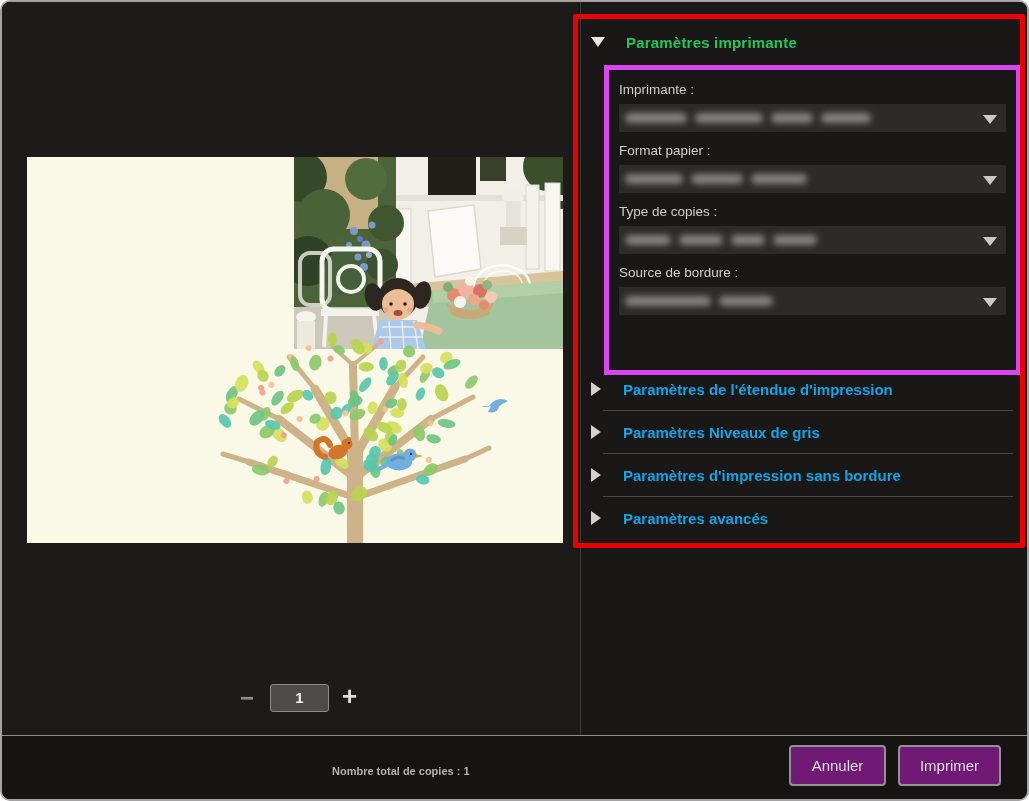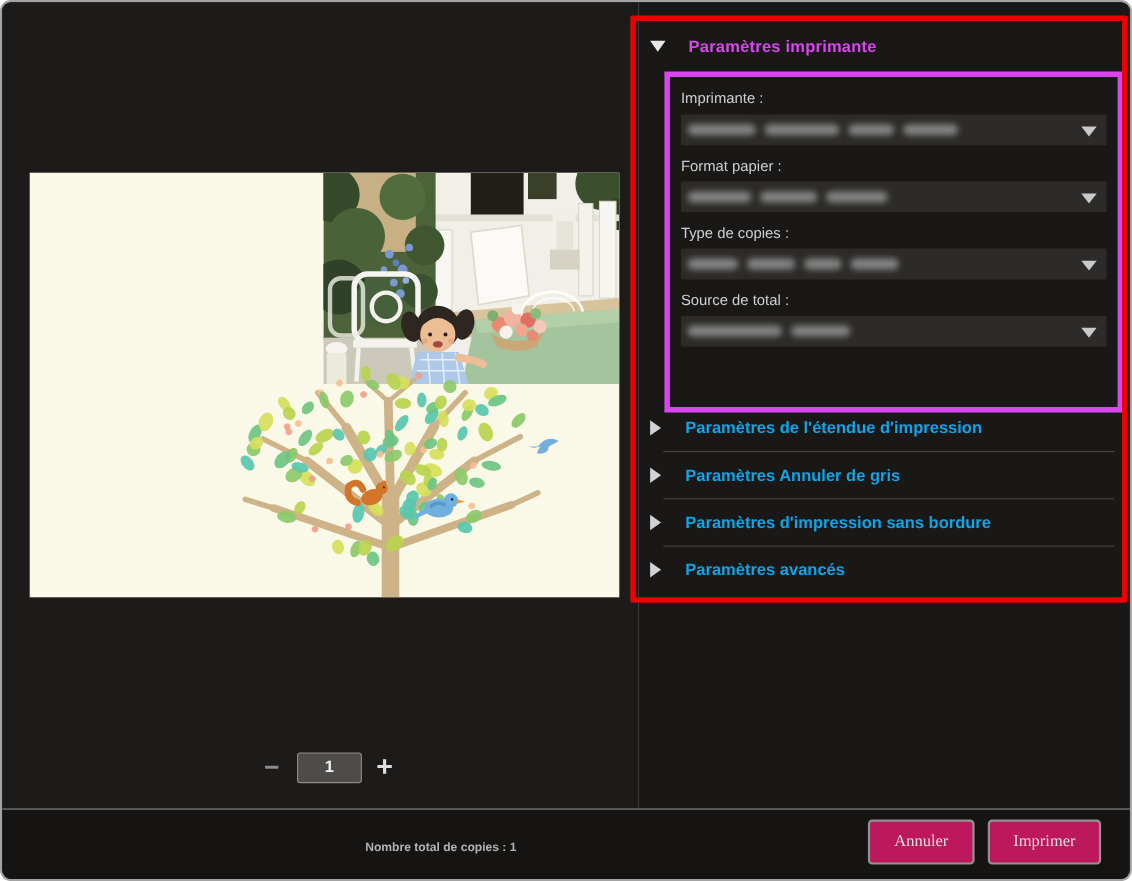--- a/index.html
+++ b/index.html
@@ -24,21 +24,21 @@
     background:#4e4c4a; border:1px solid #8e8c8a; border-radius:3px; color:#f2f2f2;
     font-size:15px; font-weight:bold; text-align:center; line-height:26px;}
   
   .settings{position:absolute; left:578px; top:0; width:451px; height:733px; background:#191817;
     border-left:1px solid #3c3a38; box-sizing:border-box;}
   .acc-header{position:absolute; left:10px; top:28px; height:24px; display:flex; align-items:center; cursor:pointer;}
   .tri-down{width:0; height:0; border-left:7px solid transparent; border-right:7px solid transparent;
     border-top:10px solid #e8e8e8; margin-right:21px;}
   .tri-right{width:0; height:0; border-top:7px solid transparent; border-bottom:7px solid transparent;
     border-left:10px solid #d2d2d2; margin-right:22px;}
-  .acc-title{color:#d946ef; font-size:15px; font-weight:bold; letter-spacing:.2px;}
+  .acc-title{color:#22c55e; font-size:15px; font-weight:bold; letter-spacing:.2px;}
   .group-box{position:absolute; left:23px; top:63px; width:387px; height:280px;
     border:5px solid #d946ef; padding:8px 10px 12px 10px;}
   .field-label{color:#cfcfcf; font-size:13.5px; margin:4px 0 7px 0;}
   .dropdown{position:relative; height:28px; background:#2c2b29; border-radius:1px; margin-bottom:11px;
     cursor:pointer; display:flex; align-items:center; padding:0 26px 0 6px;}
   .dd-arrow{position:absolute; right:9px; top:11px; width:0; height:0;
     border-left:7px solid transparent; border-right:7px solid transparent; border-top:9px solid #c9c9c9;}
   .blob{display:inline-block; height:10px; background:#9a9a9a; border-radius:5px;
     margin-right:8px; filter:blur(3px); opacity:.8;}
   .rows{position:absolute; left:6px; top:366px; width:438px;}
@@ -46,22 +46,22 @@
   .sep{height:1px; background:#4a4846; margin:0 12px 0 16px;}
   .row-title{color:#0ea5e9; font-size:15px; font-weight:bold;}
   
   .highlight{position:absolute; left:571px; top:12px; width:452px; height:534px;
     border:5px solid #ea0200; box-sizing:border-box; pointer-events:none; z-index:9; border-radius:2px;}
   
   .bottom-bar{position:absolute; left:0; top:733px; width:1029px; height:68px;
     background:#151413; border-top:1px solid #8f8f8f; box-sizing:border-box;}
   .total-copies{position:absolute; left:330px; top:29px; color:#b3b3b3; font-size:11px; font-weight:bold;}
   .dlg-btn{position:absolute; top:9px; height:41px; box-sizing:border-box;
-    background:#be185d; border:2px solid #929292; border-radius:4px;
-    color:#dedede; font-size:15px; font-family:Liberation Serif, serif; cursor:pointer;}
+    background:#701a75; border:2px solid #929292; border-radius:4px;
+    color:#dedede; font-size:15px; font-family:Liberation Sans, sans-serif; cursor:pointer;}
   .btn-cancel{left:787px; width:97px;}
   .btn-print{left:896px; width:103px;}
 </style>
 </head>
 <body>
 
 <div class="dialog">
 
   <div class="preview-area">
     <div class="page">
@@ -335,37 +335,37 @@
 
       <div class="field-label">Type de copies :</div>
       <div class="dropdown">
         <span class="blob" style="width:46px"></span>
           <span class="blob" style="width:44px"></span>
           <span class="blob" style="width:34px"></span>
           <span class="blob" style="width:44px"></span>
         <span class="dd-arrow"></span>
       </div>
 
-      <div class="field-label">Source de total :</div>
+      <div class="field-label">Source de bordure :</div>
       <div class="dropdown" style="margin-bottom:0">
         <span class="blob" style="width:86px"></span>
           <span class="blob" style="width:54px"></span>
         <span class="dd-arrow"></span>
       </div>
     </div>
 
     <div class="rows">
       <div class="acc-row">
         <span class="tri-right"></span>
         <span class="row-title">Paramètres de l'étendue d'impression</span>
       </div>
       <div class="sep"></div>
       <div class="acc-row">
         <span class="tri-right"></span>
-        <span class="row-title">Paramètres Annuler de gris</span>
+        <span class="row-title">Paramètres Niveaux de gris</span>
       </div>
       <div class="sep"></div>
       <div class="acc-row">
         <span class="tri-right"></span>
         <span class="row-title">Paramètres d'impression sans bordure</span>
       </div>
       <div class="sep"></div>
       <div class="acc-row">
         <span class="tri-right"></span>
         <span class="row-title">Paramètres avancés</span>

